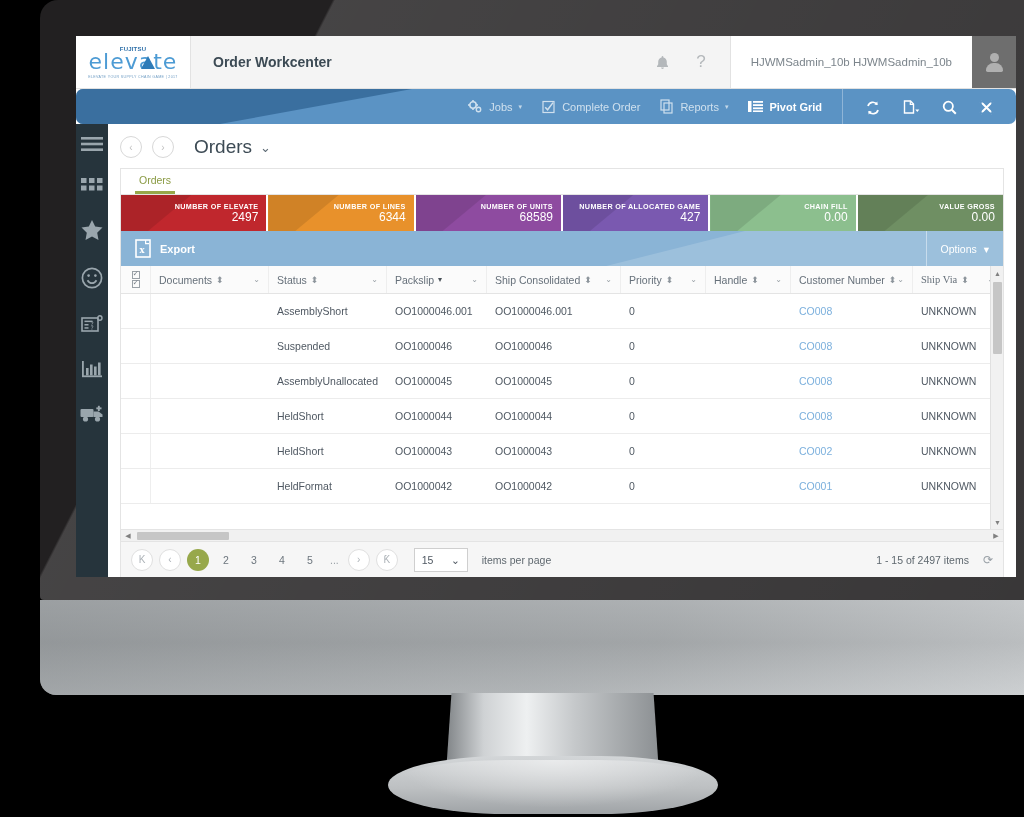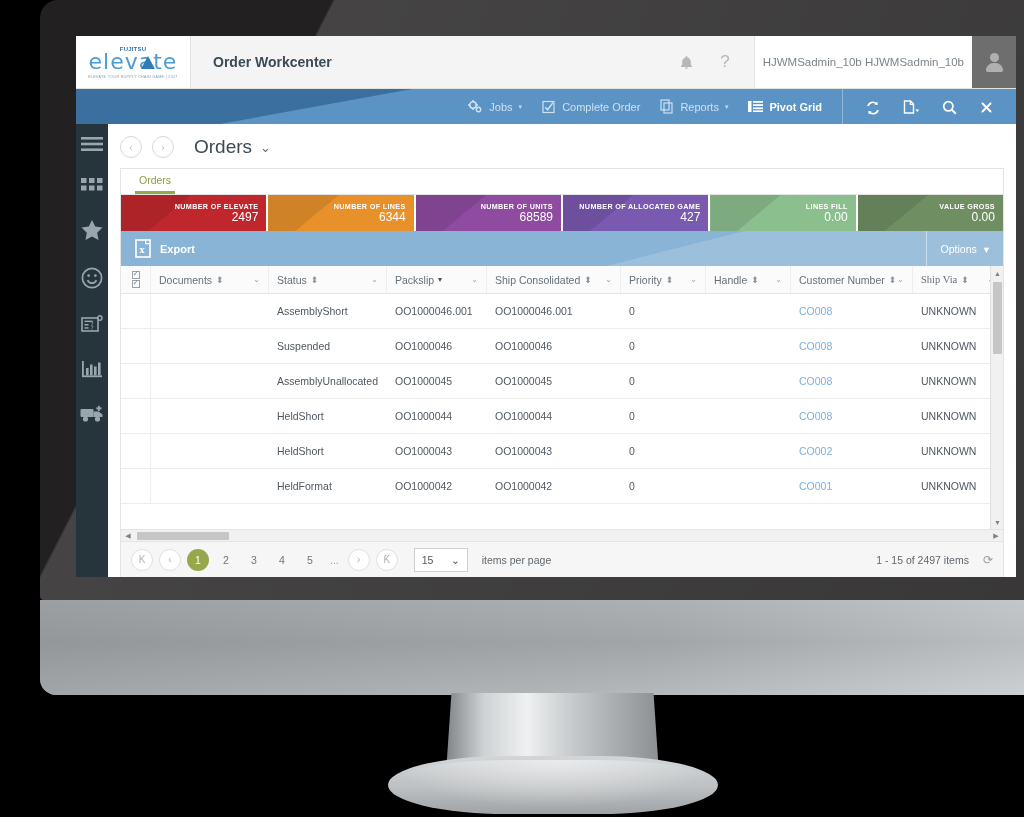--- a/index.html
+++ b/index.html
@@ -77,34 +77,34 @@
     border-bottom: 13px solid #2f7cb8;
   }
   .logo-sub { font-size: 3.6px; color: #6f9dc4; letter-spacing: .35px; margin-top: 2px; }
   .app-title {
     flex: 1; display: flex; align-items: center; padding-left: 22px;
     font-size: 14px; color: #3c4a54; font-weight: 700;
   }
   .hdr-icons { display: flex; align-items: center; gap: 26px; padding-right: 24px; color: #b4b8bb; }
   .hdr-icons .ic { font-size: 17px; cursor: pointer; }
   .user-name {
-    display: flex; align-items: center; padding: 0 8px; font-size: 11.5px; color: #7c858c;
+    display: flex; align-items: center; padding: 0 20px; font-size: 11.5px; color: #7c858c;
     background: #ffffff; border-left: 1px solid #e2e2e2;
   }
   .user-avatar {
     width: 44px; background: #6e6e6e; display: flex; align-items: center; justify-content: center;
   }
   .av-glyph { width: 19px; height: 19px; position: relative; }
   .av-glyph::before { content:""; position:absolute; left:5px; top:0; width:9px; height:9px; border-radius:50%; background:#b0b0b0; }
   .av-glyph::after { content:""; position:absolute; left:1px; top:10px; width:17px; height:9px; border-radius:9px 9px 2px 2px; background:#b0b0b0; }
 
   
   .app-nav {
     position: relative; height: 35px; background: #5b93c4;
-    display: flex; align-items: center; justify-content: flex-end; overflow: hidden;
+    display: flex; align-items: center; justify-content: flex-end; overflow: hidden; border-radius: 7px;
   }
   .nav-wedge {
     position: absolute; left: 0; top: 0; height: 35px; width: 480px;
     background: #3a6f9f;
     clip-path: polygon(0 0, 70% 0, 30% 100%, 0 100%);
   }
   .nav-items { position: relative; display: flex; align-items: center; gap: 20px; z-index: 2; }
   .nav-item {
     display: flex; align-items: center; gap: 6px; font-size: 11px;
     color: #cfe0ee; cursor: pointer; white-space: nowrap;
@@ -438,21 +438,21 @@
                 <span class="lbl">NUMBER OF UNITS</span>
                 <span class="val">68589</span>
               </div>
               <div class="kpi" style="background: rgb(122, 89, 176);">
                 <span class="wedge"></span>
                 <span class="lbl">NUMBER OF ALLOCATED GAME</span>
                 <span class="val">427</span>
               </div>
               <div class="kpi" style="background: rgb(140, 191, 142);">
                 <span class="wedge"></span>
-                <span class="lbl">LINES FILL</span>
+                <span class="lbl">CHAIN FILL</span>
                 <span class="val">0.00</span>
               </div>
               <div class="kpi" style="background: rgb(111, 143, 99);">
                 <span class="wedge"></span>
                 <span class="lbl">VALUE GROSS</span>
                 <span class="val">0.00</span>
               </div>
             </div>
 
           <div class="grid-toolbar">

